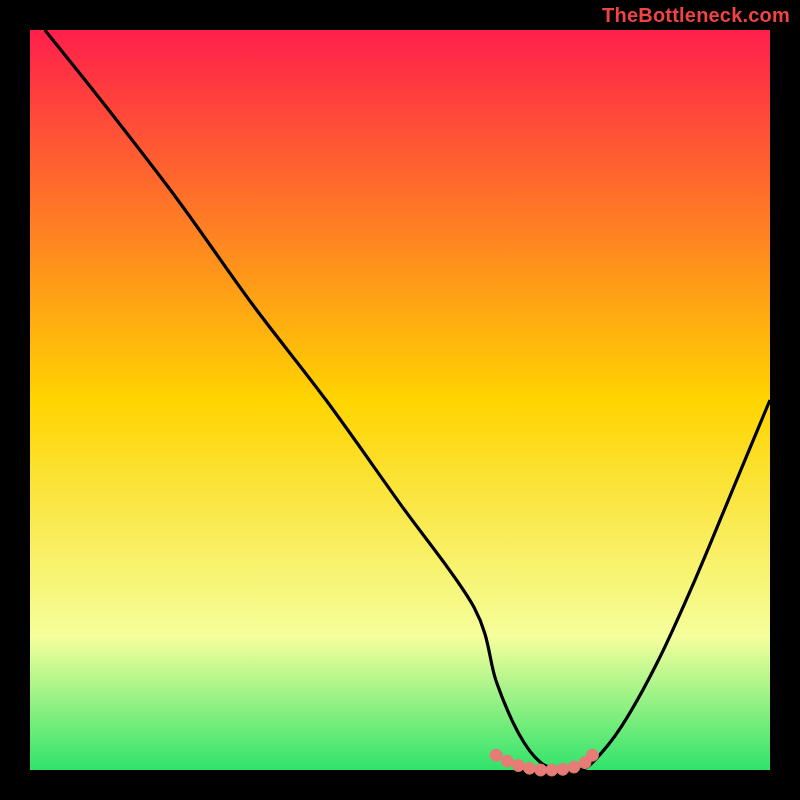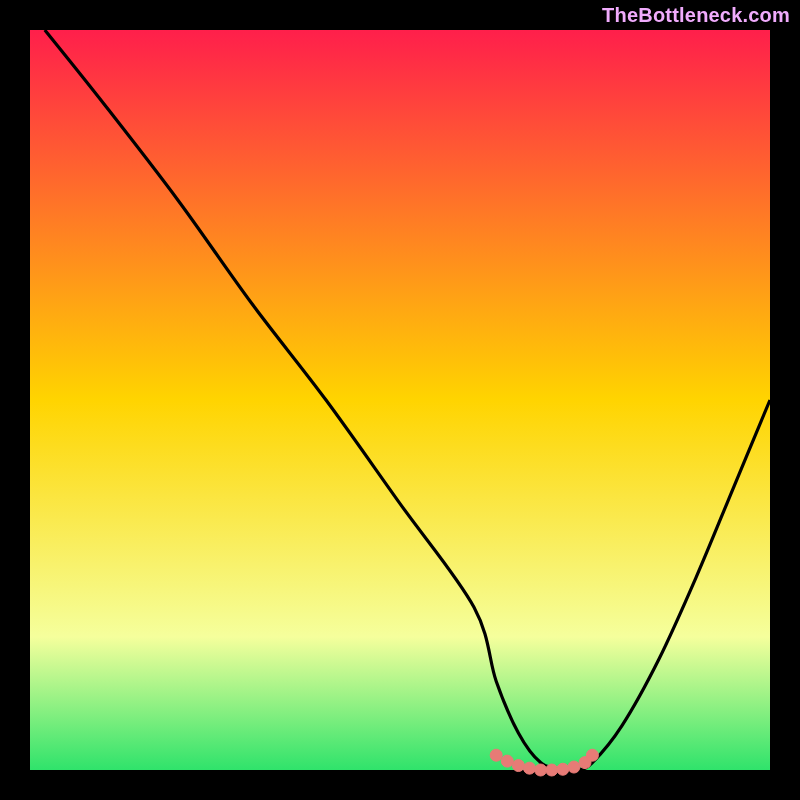--- a/index.html
+++ b/index.html
@@ -14,21 +14,21 @@
   .stage {
     position: relative;
     width: 800px;
     height: 800px;
     background: #000;
   }
   .watermark {
     position: absolute;
     top: 4px;
     right: 10px;
-    color: #f0abfc;
+    color: #ef4444;
     font-size: 20px;
     font-weight: 600;
     letter-spacing: 0.2px;
     z-index: 30;
   }
   svg.plot {
     position: absolute;
     left: 0;
     top: 0;
     width: 800px;

